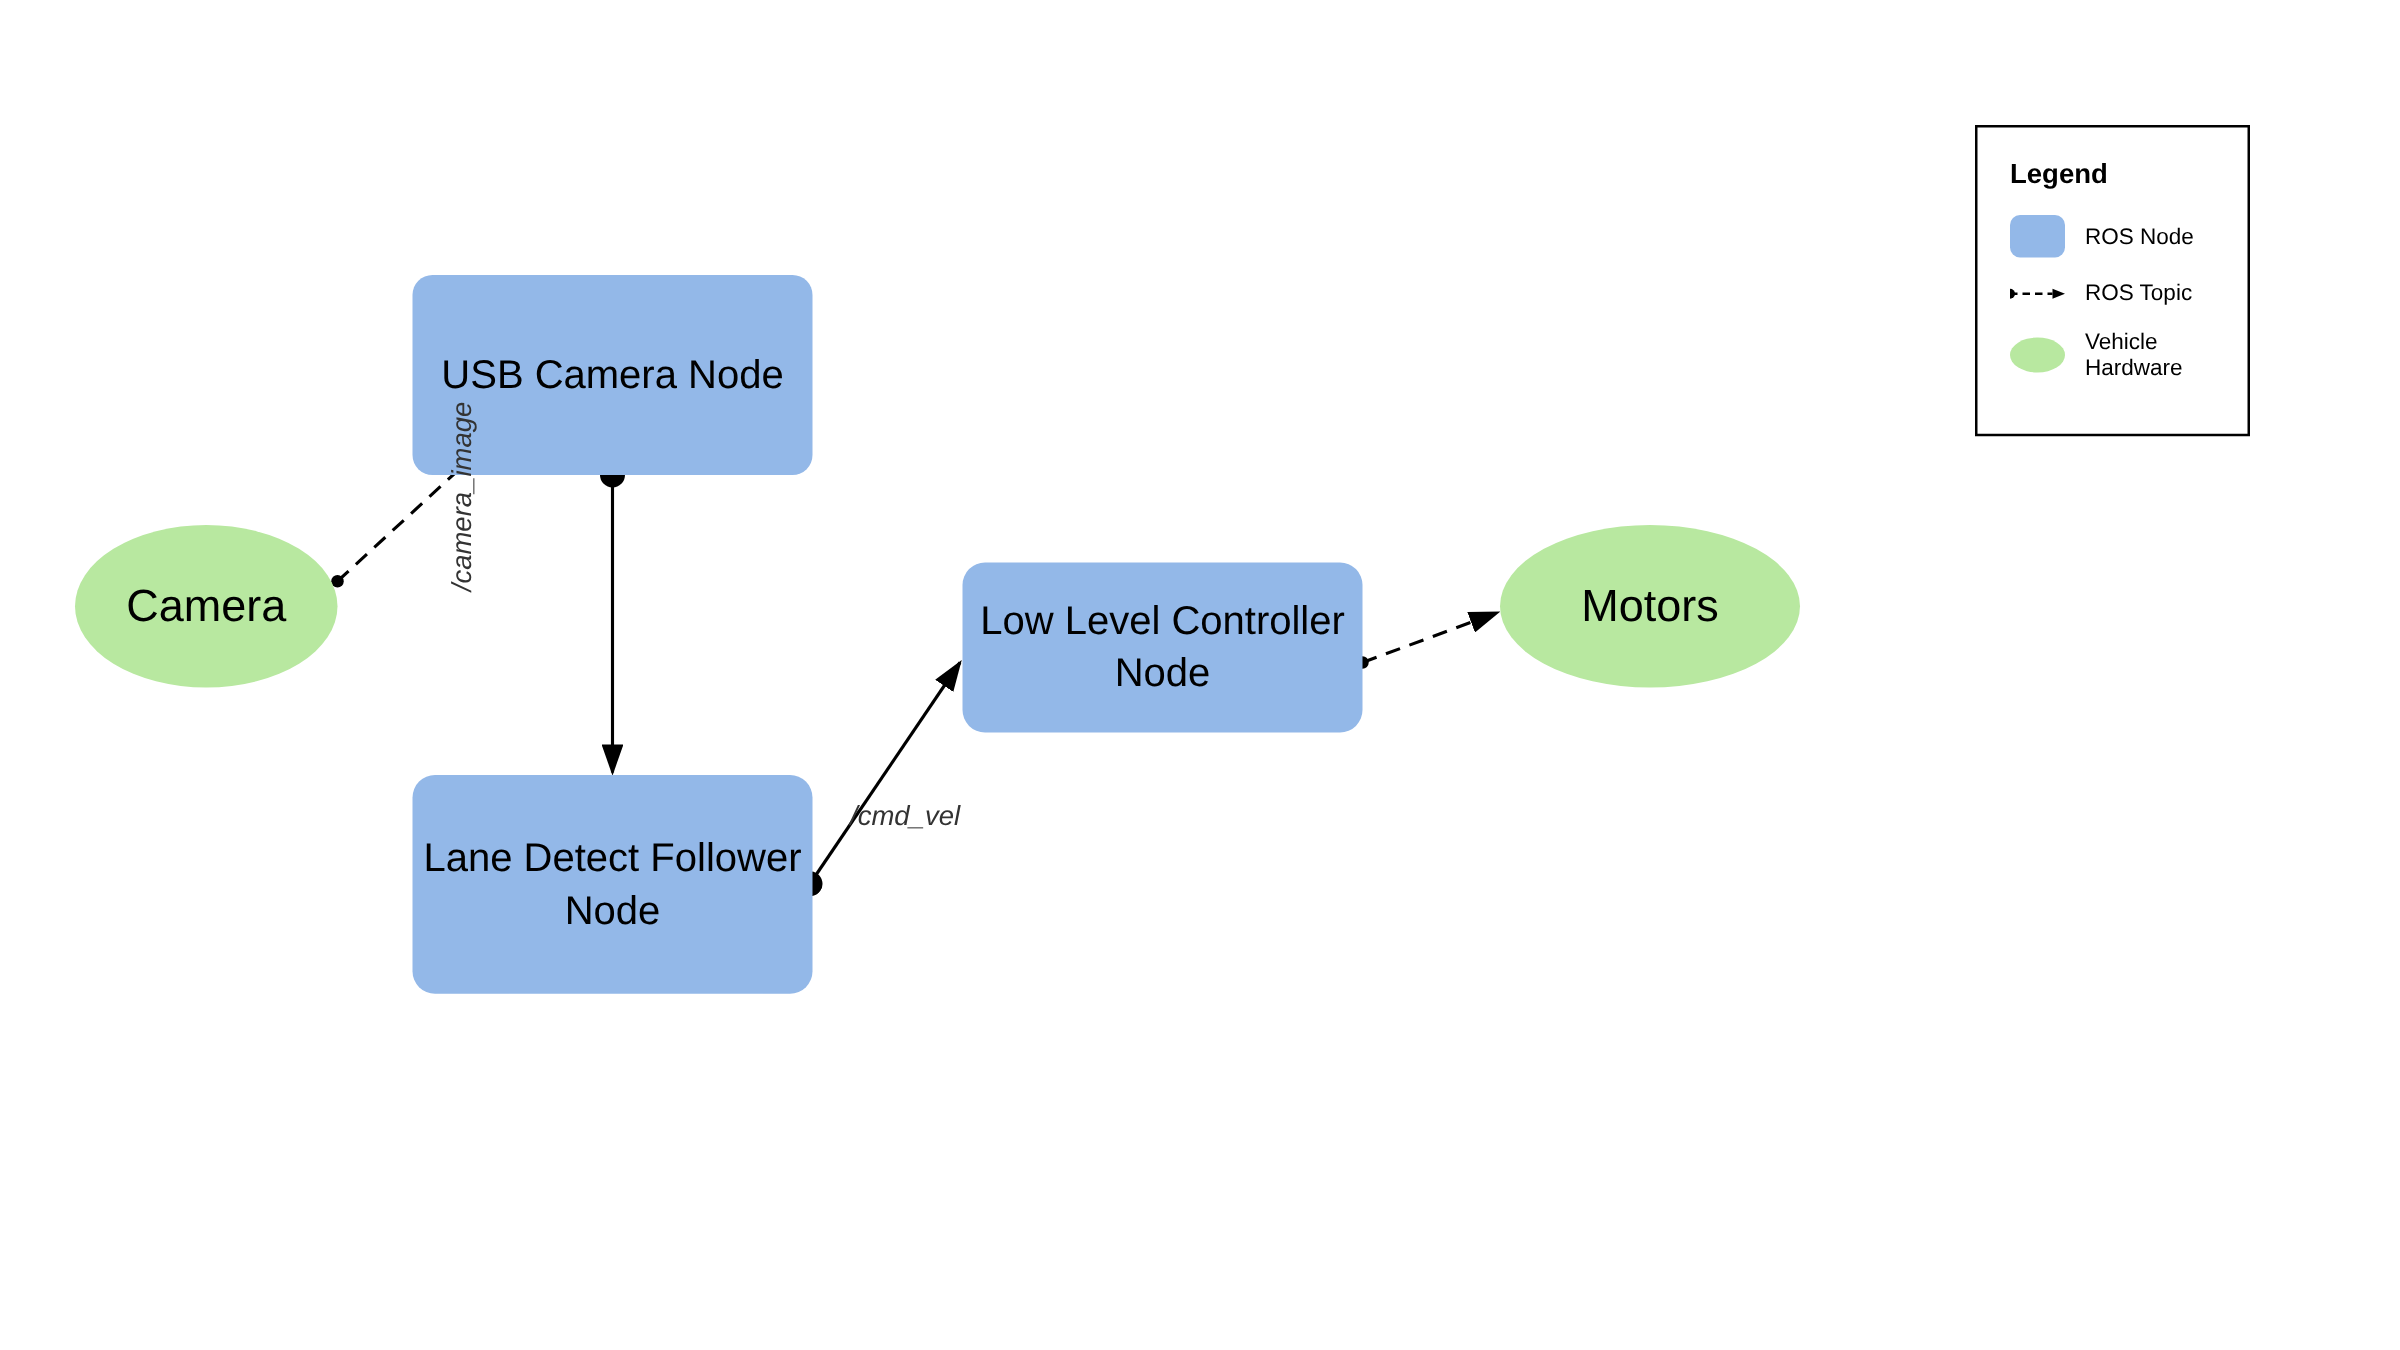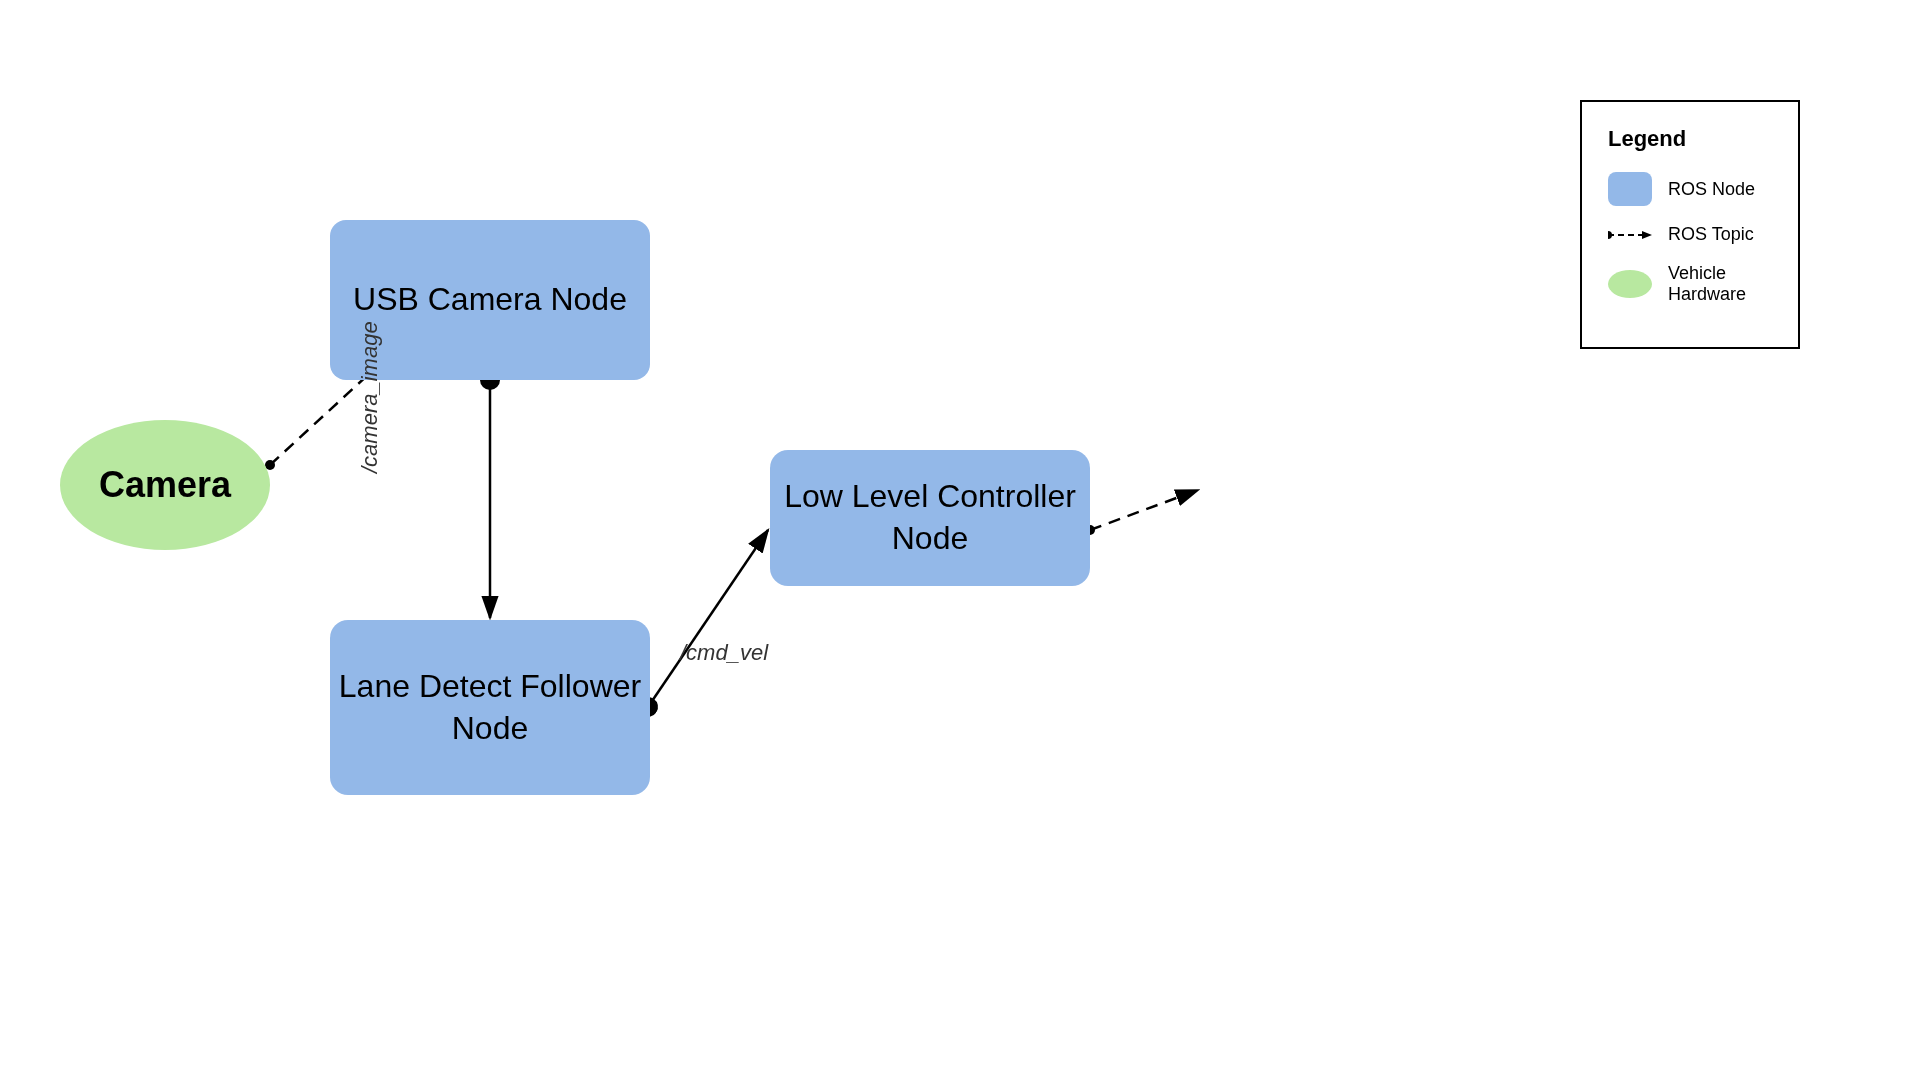--- a/index.html
+++ b/index.html
@@ -44,21 +44,21 @@
     
     .vehicle-hw {
       position: absolute;
       background: #b8e8a0;
       border-radius: 50%;
       display: flex;
       align-items: center;
       justify-content: center;
       text-align: center;
       font-size: 36px;
-      font-weight: 700;
+      font-weight: 400;
       color: #000;
     }
 
     
     .legend {
       position: absolute;
       top: 100px;
       right: 120px;
       border: 2px solid #000;
       padding: 24px 26px;
@@ -150,20 +150,23 @@
   </div>
 
   <div class="ros-node" style="left: 770px; top: 450px; width: 320px; height: 136px;">
     <span>Low Level Controller<br>Node</span>
   </div>
 
   <div class="vehicle-hw" style="left: 60px; top: 420px; width: 210px; height: 130px;">
     <span>Camera</span>
   </div>
 
+  <div class="vehicle-hw" style="left: 1200px; top: 420px; width: 240px; height: 130px;">
+    <span>Motors</span>
+  </div>
 
   <div class="topic-label" style="left: 370px; top: 460px; transform: rotate(-90deg); transform-origin: left center; white-space: nowrap;">
     <span>/camera_image</span>
   </div>
 
   <div class="topic-label" style="left: 680px; top: 640px; white-space: nowrap; text-align: center;">
     <span>/cmd_vel</span>
   </div>
 
   <div class="legend">

